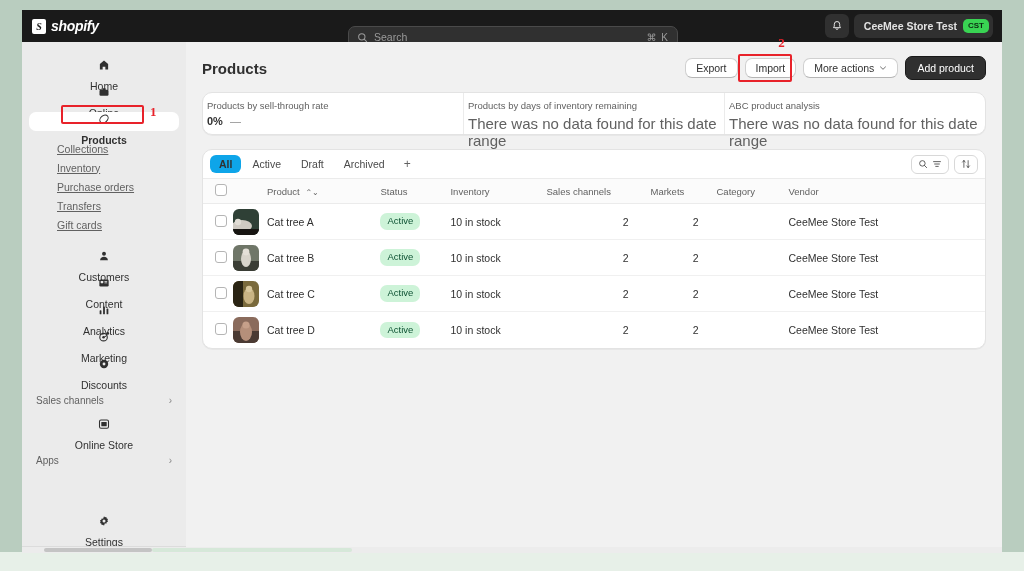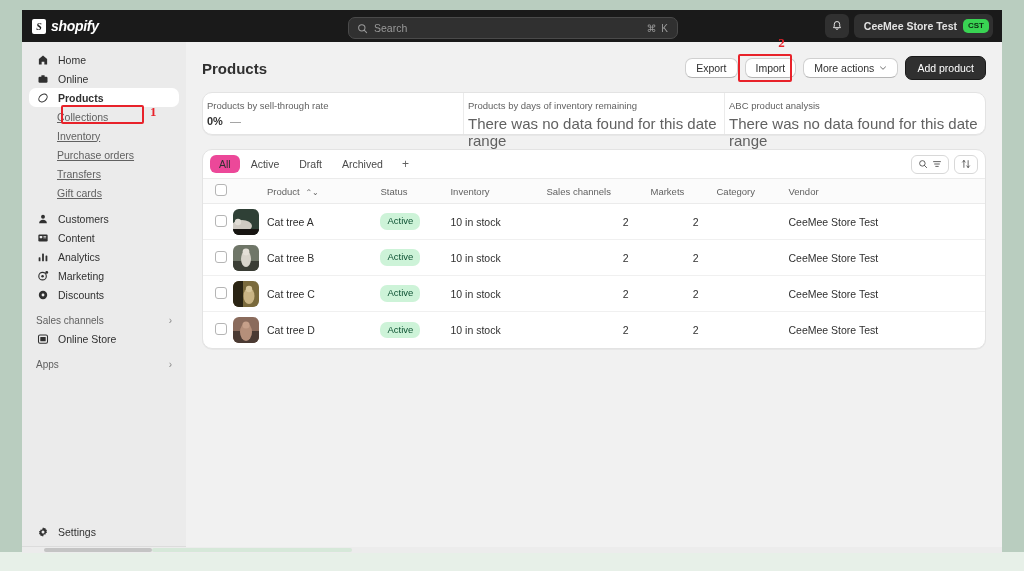--- a/index.html
+++ b/index.html
@@ -34,21 +34,21 @@
     width: 14px; height: 15px; background: #fff; border-radius: 2px;
     color: #1a1a1a; font-size: 10px; font-weight: bold; font-style: italic;
     display: flex; align-items: center; justify-content: center;
     font-family: "Liberation Serif", serif;
   }
   .logo-text {
     color: #fff; font-size: 14px; font-weight: bold; font-style: italic;
     letter-spacing: -0.3px;
   }
   .searchbar {
-    position: absolute; left: 326px; top: 7px; width: 330px; height: 22px;
+    position: absolute; left: 326px; top: 16px; width: 330px; height: 22px;
     background: #303030; border: 1px solid #4a4a4a; border-radius: 7px;
     display: flex; align-items: center; padding: 0 8px;
   }
   .search-ico { width: 11px; height: 11px; flex: none; }
   .search-ph { color: #9a9a9a; font-size: 10.5px; margin-left: 6px; flex: 1; }
   .search-kbd { color: #9a9a9a; font-size: 10px; letter-spacing: 1px; }
   .topbar-right {
     position: absolute; right: 9px; top: 4px; display: flex; align-items: center; gap: 5px;
   }
   .bell-btn {
@@ -68,22 +68,22 @@
   
   .body-split { display: flex; height: 511px; }
 
   
   .sidebar {
     width: 164px; background: #ebebeb; position: relative;
     padding-top: 8px; flex: none;
   }
   .nav-item {
     display: flex; align-items: center; gap: 9px;
-    height: 19px; margin: 0 7px; padding: 0 7px; border-radius: 7px;
-    font-size: 10.5px; color: #303030; position: relative;
+    height: 19px; margin: 8px 7px; padding: 0 7px; border-radius: 7px;
+    font-size: 10.5px; color: #303030; position: relative; flex-direction: column;
   }
   .nav-item.active { background: #ffffff; font-weight: bold; }
   .nav-item .ico { width: 13px; height: 13px; flex: none; display: flex; align-items: center; justify-content: center; }
   .nav-sub {
     height: 19px; margin: 0 7px; padding-left: 28px;
     display: flex; align-items: center;
     font-size: 10.5px; color: #616161; text-decoration: underline;
   }
   .nav-gap { height: 7px; }
   .nav-section {
@@ -152,21 +152,21 @@
     overflow: hidden; box-shadow: 0 1px 0 rgba(0,0,0,0.04);
   }
   .tabs-row {
     display: flex; align-items: center; justify-content: space-between;
     height: 29px; padding: 0 7px; border-bottom: 1px solid #ebebeb;
   }
   .tabs { display: flex; align-items: center; gap: 2px; }
   .tab {
     font-size: 10.5px; color: #4a4a4a; padding: 3px 9px; border-radius: 6px;
   }
-  .tab.active { background: #ec4899; color: #303030; font-weight: 400; }
+  .tab.active { background: #0ea5e9; color: #303030; font-weight: 700; }
   .tab-plus { font-size: 12px; color: #616161; padding: 1px 8px; }
   .tab-tools { display: flex; align-items: center; gap: 5px; }
   .tool-btn {
     height: 19px; border: 1px solid #d8d8d8; border-radius: 6px; background: #fff;
     display: flex; align-items: center; gap: 4px; padding: 0 6px;
   }
 
   table { width: 100%; border-collapse: collapse; }
   thead th {
     font-size: 9.5px; color: #616161; font-weight: normal; text-align: left;

